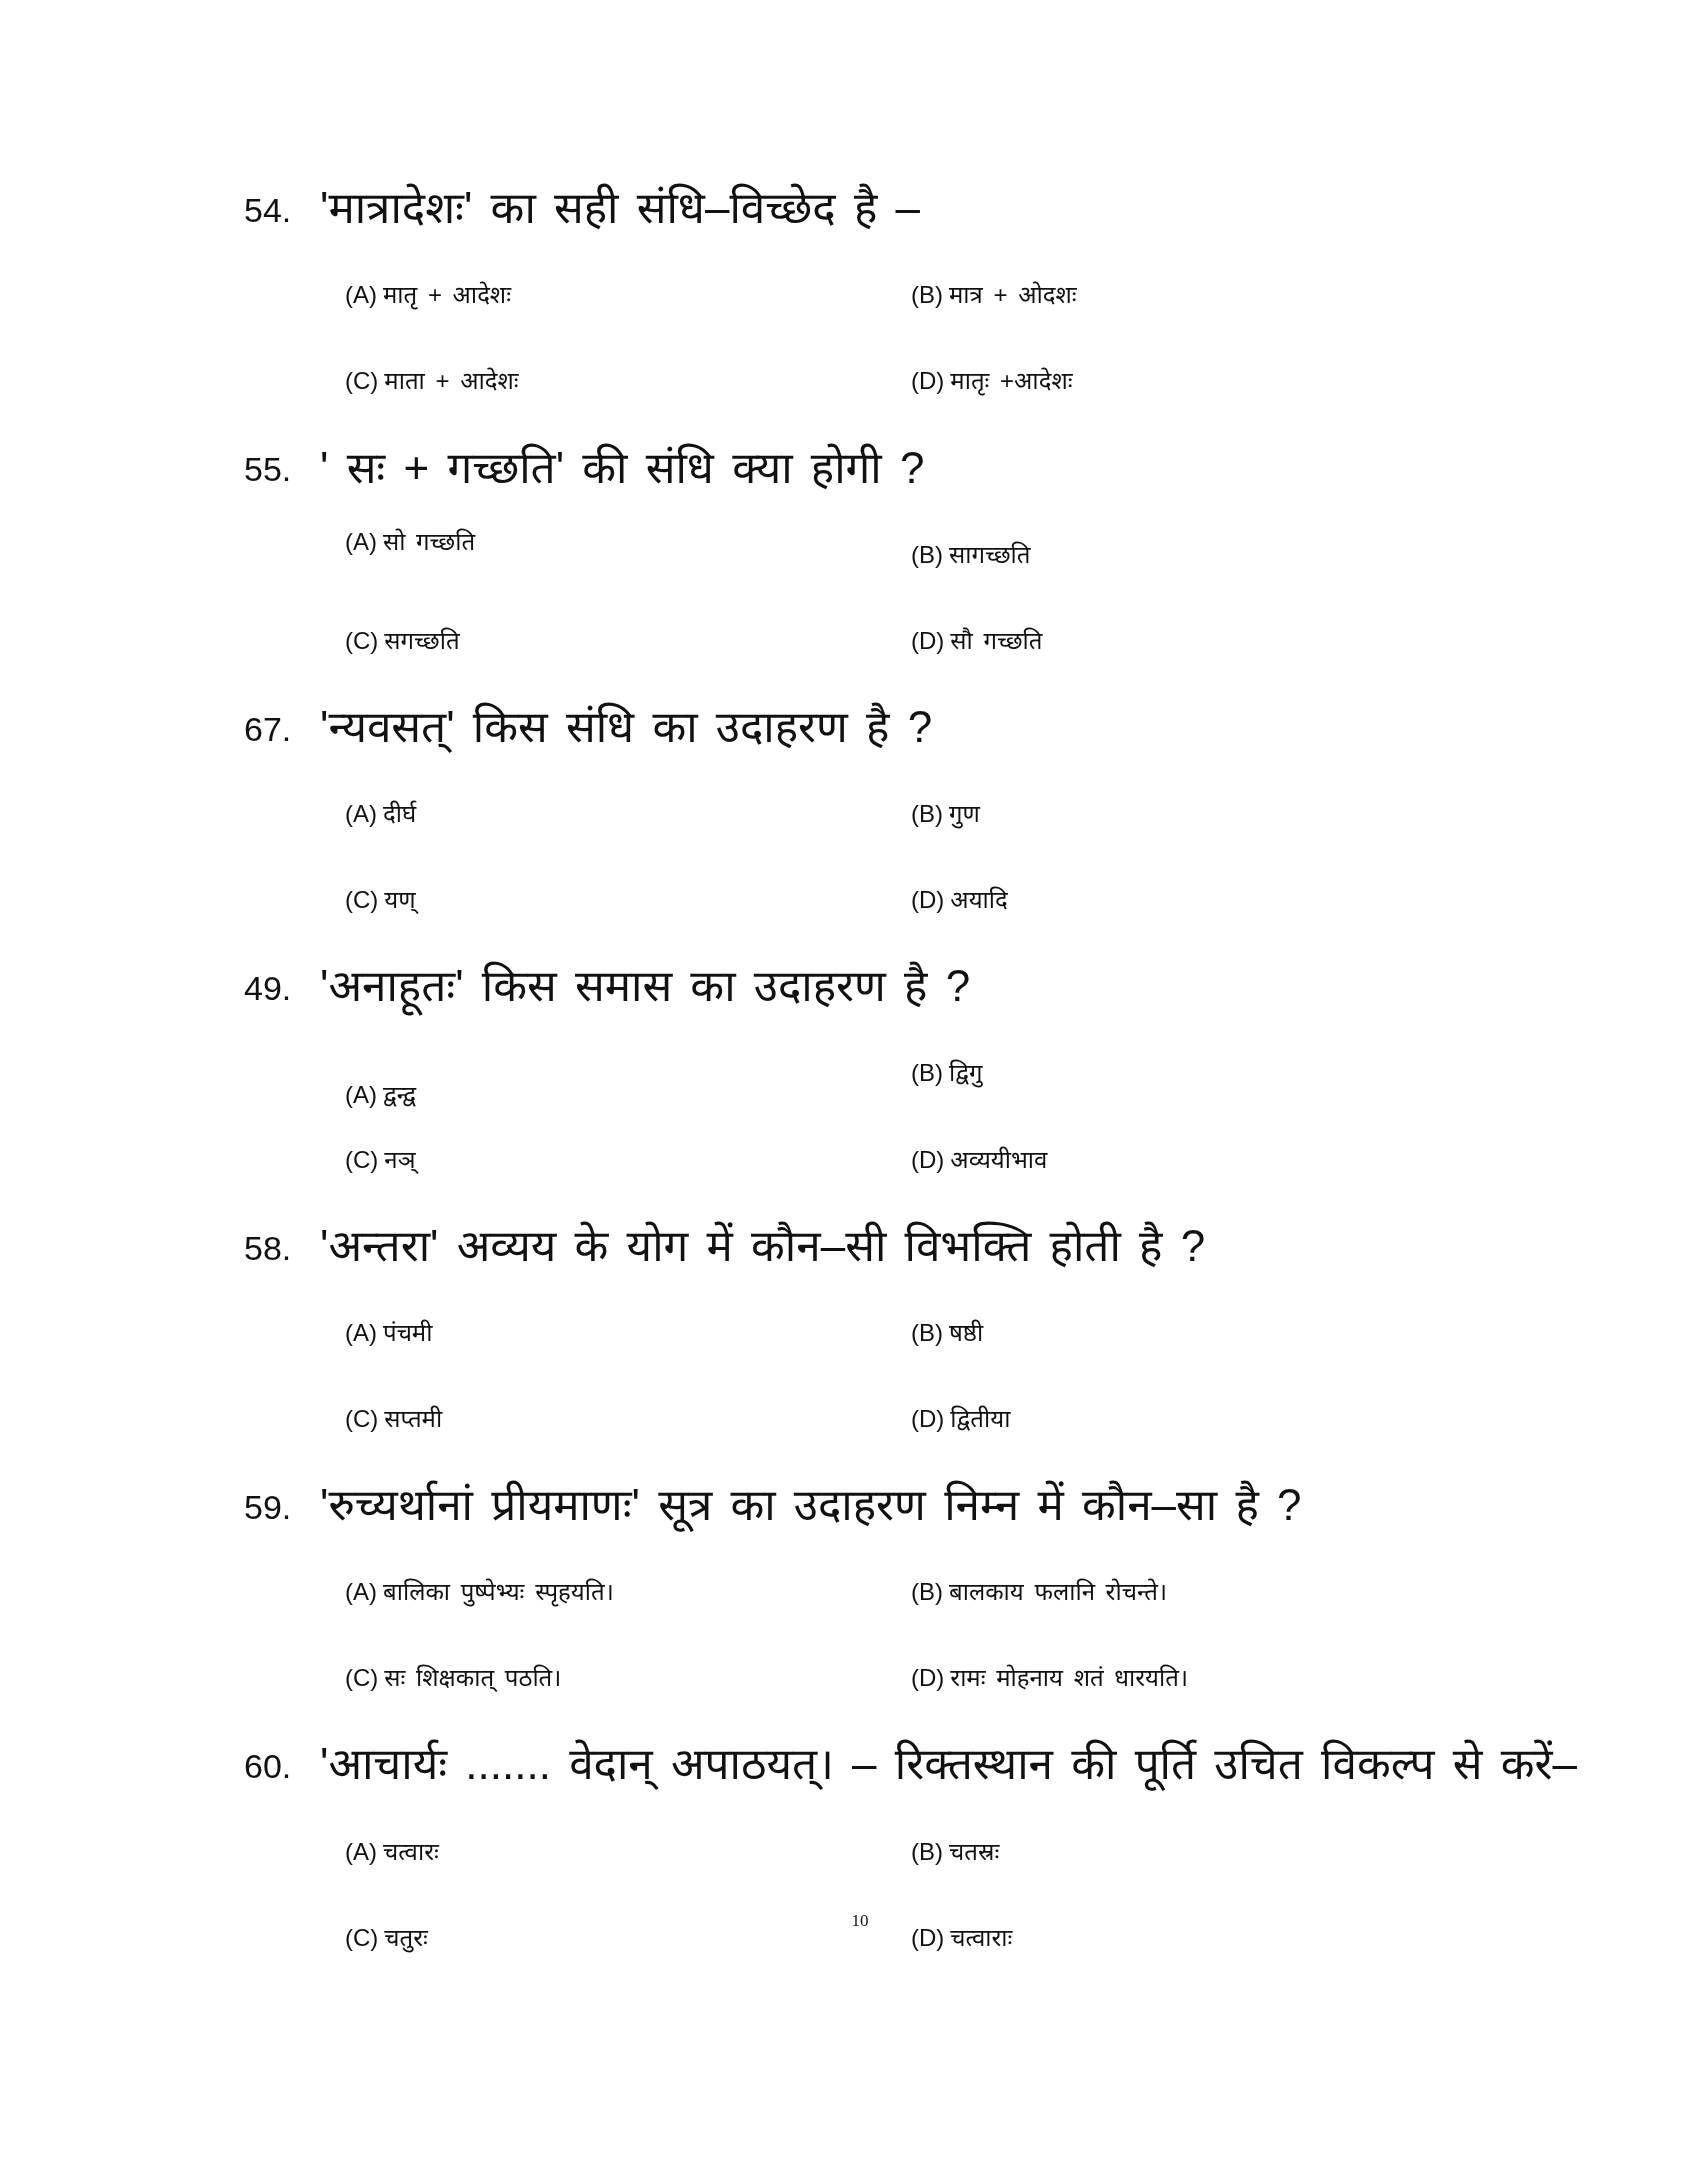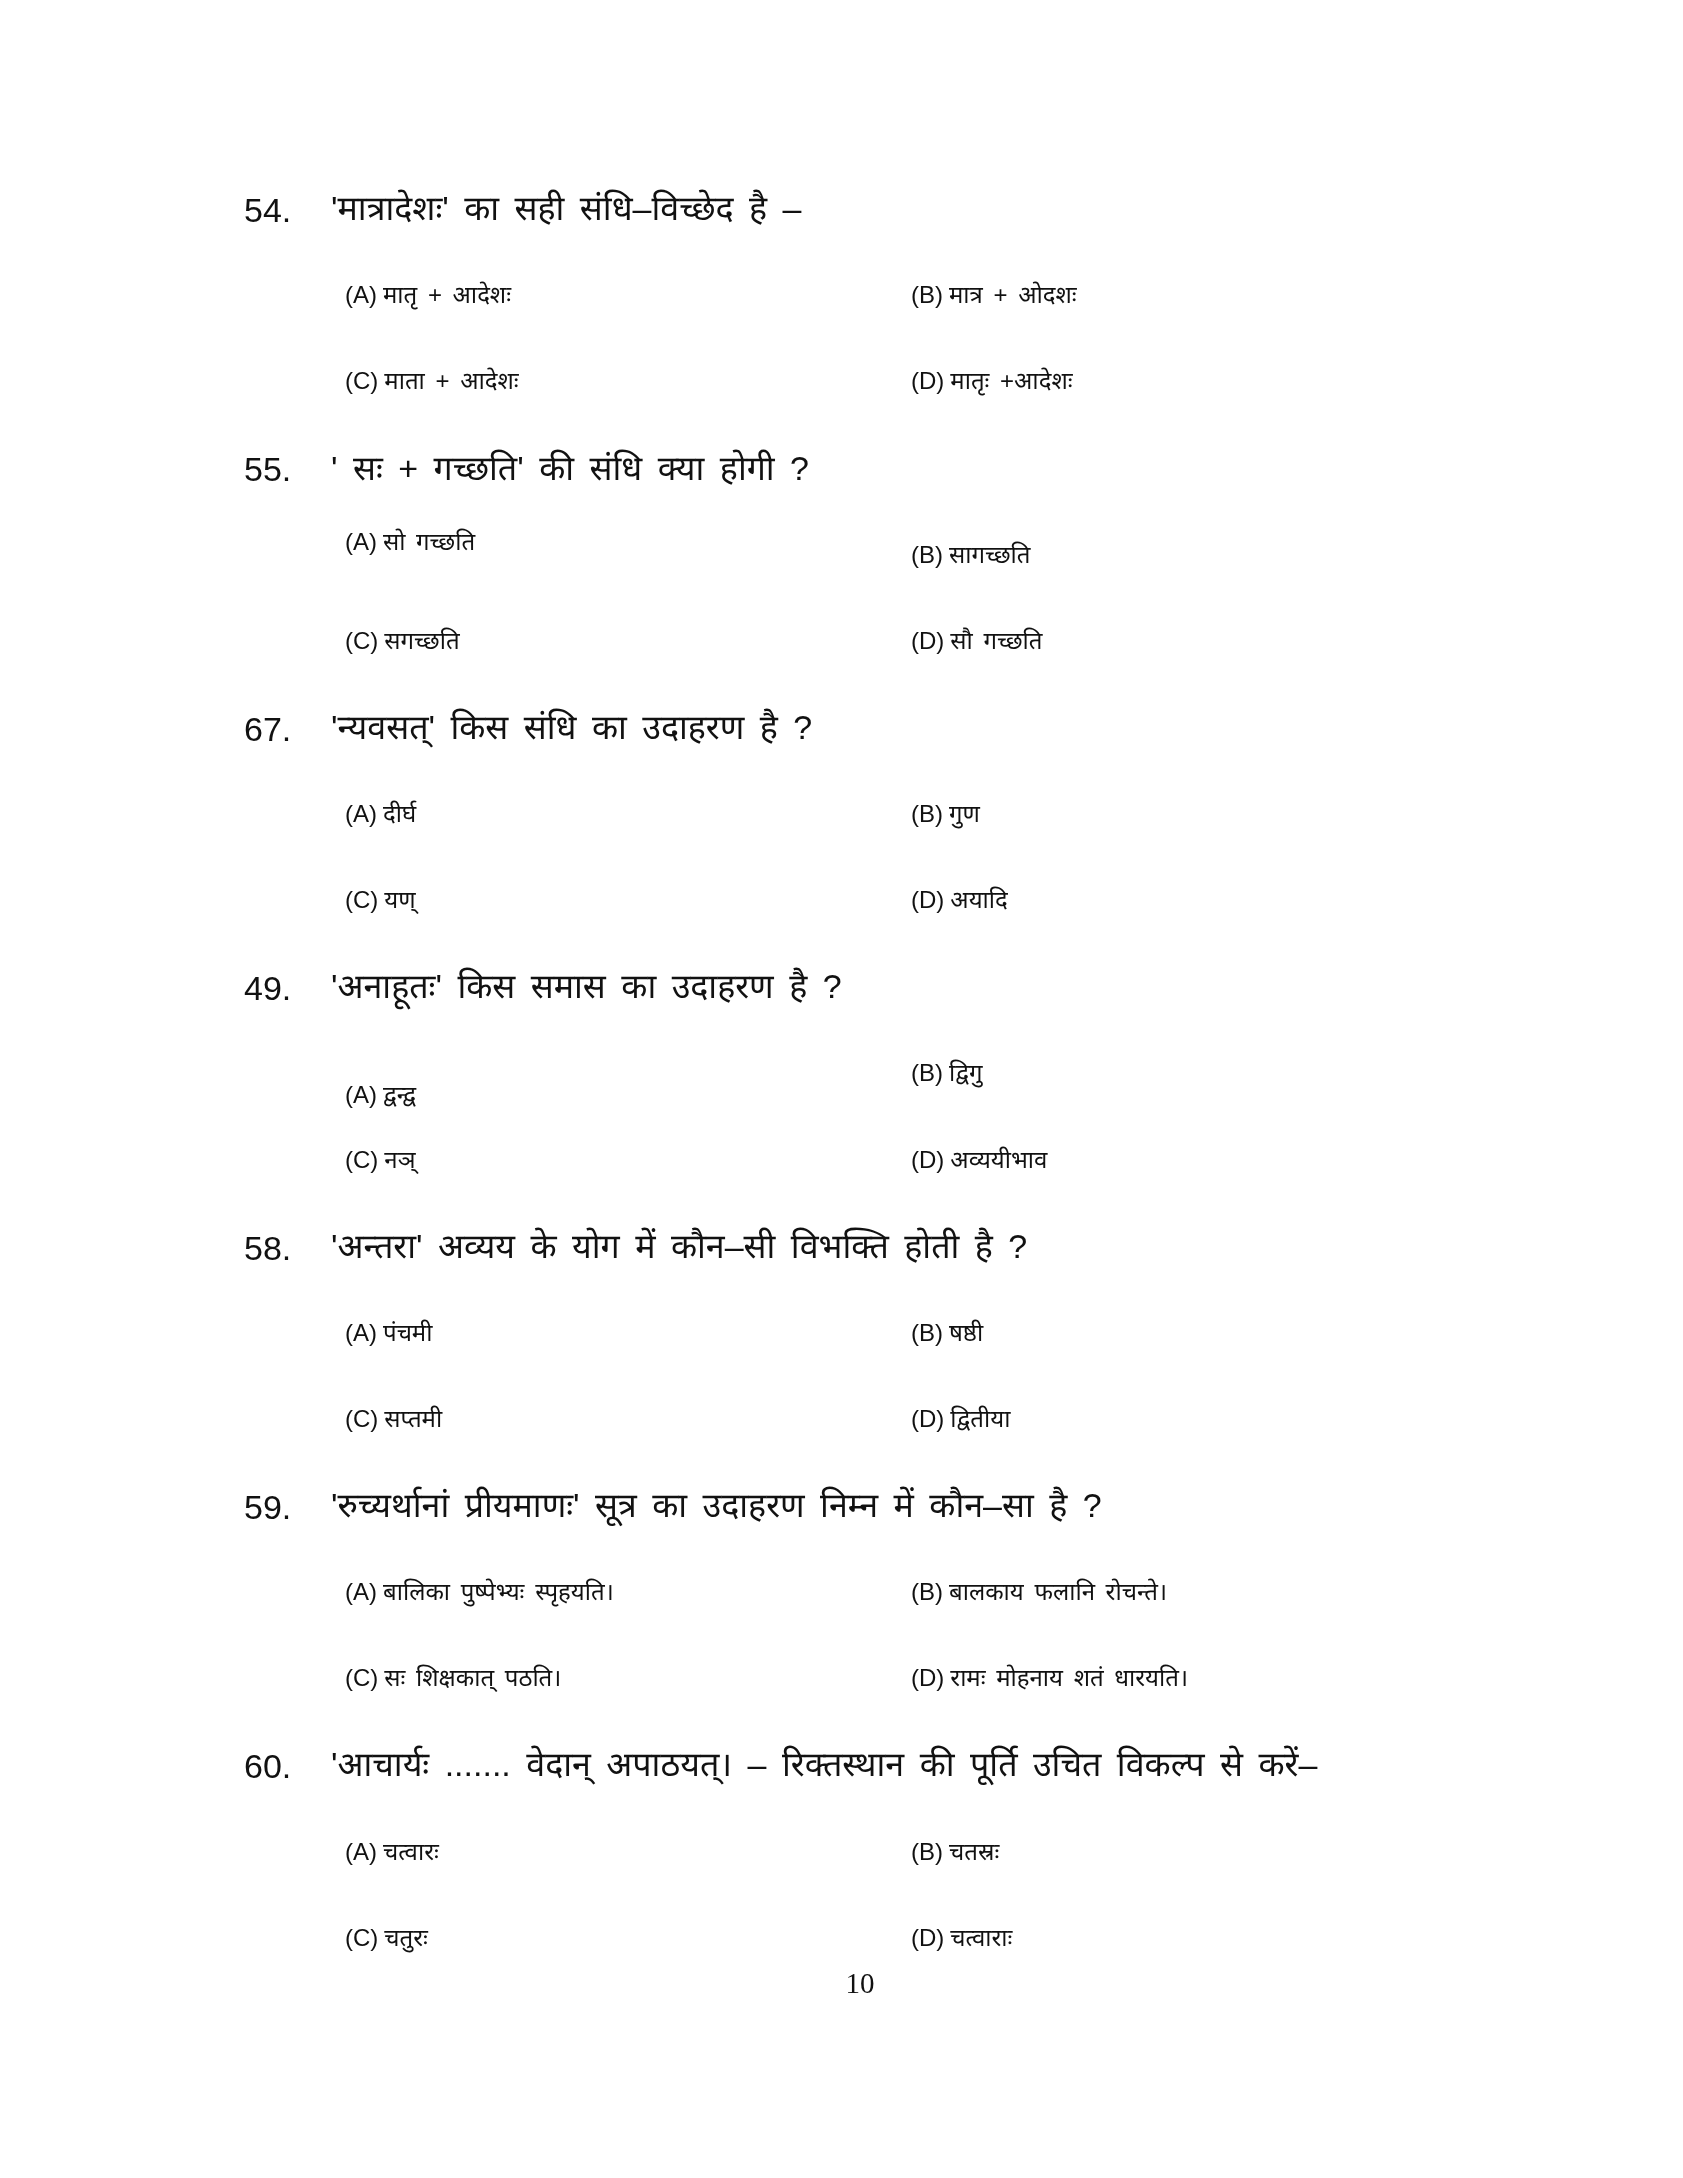--- a/index.html
+++ b/index.html
@@ -1,25 +1,25 @@
 <!DOCTYPE html>
 <html><head>
 <meta charset="utf-8">
 <style>
   html, body { margin: 0; padding: 0; background: #ffffff; }
   body { width: 1683px; height: 2178px; position: relative; overflow: hidden;
          font-family: "Liberation Sans", "DejaVu Sans", sans-serif; color: #111; }
   .qnum { position: absolute; left: 244px; font-size: 34px; line-height: 40px; }
-  .qtext { position: absolute; left: 331px; font-size: 34px; line-height: 44px; white-space: nowrap; word-spacing: 6px; }
+  .qtext { position: absolute; left: 320px; font-size: 44px; line-height: 44px; white-space: nowrap; word-spacing: 6px; }
   .opt { position: absolute; font-size: 24px; line-height: 44px; white-space: nowrap; word-spacing: 4px; }
   .opt.left { left: 345px; }
   .opt.right { left: 911px; text-align: center; }
   .opt .lbl { margin-right: 6px; }
-  .pagenum { position: absolute; left: 838px; top: 1967px; width: 44px; text-align: center;
-             font-family: "Liberation Serif", "DejaVu Serif", serif; font-size: 29px; }
+  .pagenum { position: absolute; left: 838px; top: 1911px; width: 44px; text-align: center;
+             font-family: "Liberation Serif", "DejaVu Serif", serif; font-size: 17px; }
 </style>
 </head>
 <body>
 
 <div>
   <span class="qnum" style="top:190px">54.</span>
   <span class="qtext" style="top:186px">'मात्रादेशः' का सही संधि–विच्छेद है –</span>
   <div class="opt left" style="top:273px"><span class="lbl">(A)</span><span>मातृ + आदेशः</span></div>
   <div class="opt right" style="top:273px"><span class="lbl">(B)</span><span>मात्र + ओदशः</span></div>
   <div class="opt left" style="top:359px"><span class="lbl">(C)</span><span>माता + आदेशः</span></div>

